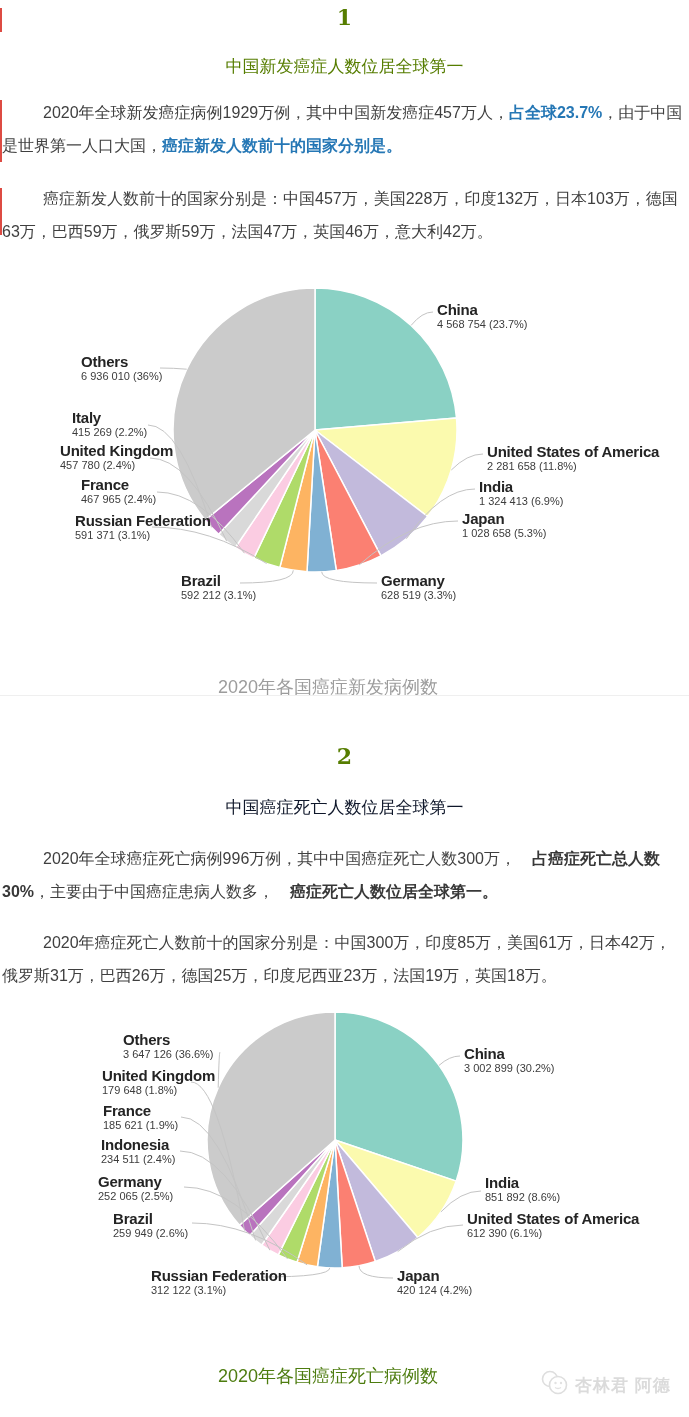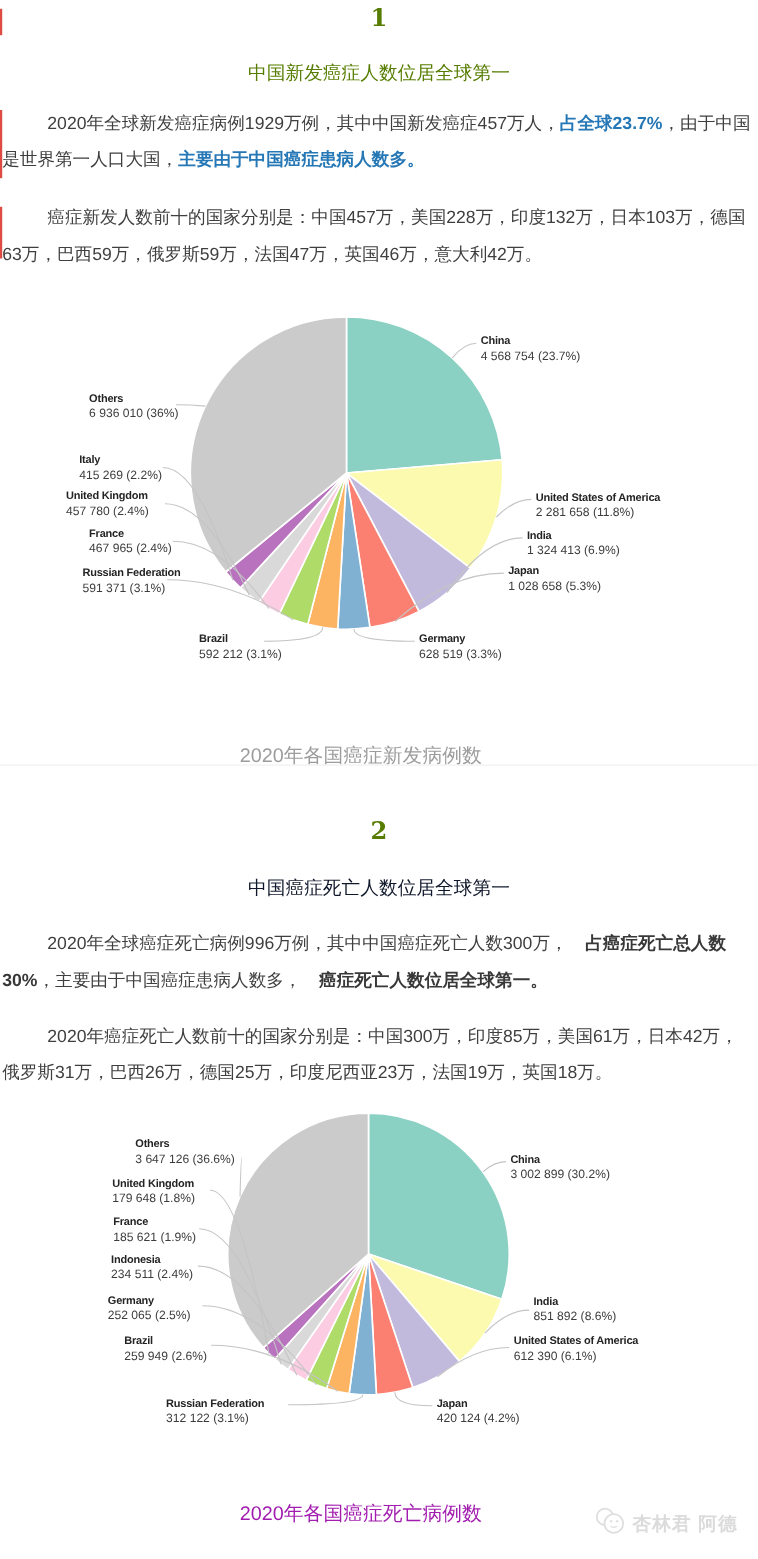--- a/index.html
+++ b/index.html
@@ -24,21 +24,21 @@
   #p4{top:926px}
   .blue{font-weight:bold;}
   .bold{font-weight:bold;color:#383838;}
 
   .figure{position:absolute;left:0;width:689px;}
   #fig1{top:280px;height:335px;}
   #fig2{top:1005px;height:300px;}
   .figure svg{position:absolute;left:0;top:0;}
 
   .pielabel{position:absolute;font-size:11px;line-height:12.5px;color:#3C3C3C;white-space:nowrap;}
-  .pielabel b{font-size:10px;color:#242424;letter-spacing:-0.2px;}
+  .pielabel b{font-size:15px;color:#242424;letter-spacing:-0.2px;}
 
   .caption{position:absolute;left:0;width:656px;text-align:center;
            font-size:18px;color:#9C9C9C;}
   #cap1{top:675px}
   #cap2{top:1364px}
 
   .divider{position:absolute;left:0;top:695px;width:689px;height:0;border-top:1px solid #EFEFEF;}
 
   .watermark{position:absolute;top:1370px;left:540px;display:flex;align-items:center;gap:5px;
              color:#DBDBDB;font-weight:bold;font-size:17px;letter-spacing:1px;}
@@ -53,21 +53,21 @@
 
 <div id="page">
 
   <div class="redmark" id="rm1"></div>
   <div class="redmark" id="rm2"></div>
   <div class="redmark" id="rm3"></div>
 
   <div class="secnum accent" id="num1" style="color: rgb(86, 125, 0);">1</div>
   <h2 class="h accent" id="h1" style="color: rgb(86, 125, 0);">中国新发癌症人数位居全球第一</h2>
 
-  <p class="body" id="p1"><span>2020年全球新发癌症病例1929万例，其中中国新发癌症457万人，</span><span class="blue" style="color: rgb(37, 119, 181);">占全球23.7%</span><span>，由于中国是世界第一人口大国，</span><span class="blue" style="color: rgb(37, 119, 181);">主要由于中国癌症患病人数多。</span></p>
+  <p class="body" id="p1"><span>2020年全球新发癌症病例1929万例，其中中国新发癌症457万人，</span><span class="blue" style="color: rgb(37, 119, 181);">占全球23.7%</span><span>，由于中国是世界第一人口大国，</span><span class="blue" style="color: rgb(37, 119, 181);">癌症新发人数前十的国家分别是。</span></p>
   <p class="body" id="p2"><span>癌症新发人数前十的国家分别是：中国457万，美国228万，印度132万，日本103万，德国63万，巴西59万，俄罗斯59万，法国47万，英国46万，意大利42万。</span></p>
 
   <div class="figure" id="fig1">
       <svg width="689" height="335">
         <path d="M 315 150 L 315.0 8.0 A 142 142 0 0 1 456.5 138.0 Z" fill="#8AD1C4" stroke="#FFFFFF" stroke-width="1.5" stroke-linejoin="round"></path>
         <path d="M 315 150 L 456.5 138.0 A 142 142 0 0 1 427.6 236.5 Z" fill="#FBFAAE" stroke="#FFFFFF" stroke-width="1.5" stroke-linejoin="round"></path>
         <path d="M 315 150 L 427.6 236.5 A 142 142 0 0 1 380.9 275.8 Z" fill="#C2BADC" stroke="#FFFFFF" stroke-width="1.5" stroke-linejoin="round"></path>
         <path d="M 315 150 L 380.9 275.8 A 142 142 0 0 1 336.3 290.4 Z" fill="#FB8072" stroke="#FFFFFF" stroke-width="1.5" stroke-linejoin="round"></path>
         <path d="M 315 150 L 336.3 290.4 A 142 142 0 0 1 307.0 291.8 Z" fill="#80B1D3" stroke="#FFFFFF" stroke-width="1.5" stroke-linejoin="round"></path>
         <path d="M 315 150 L 307.0 291.8 A 142 142 0 0 1 279.8 287.6 Z" fill="#FDB462" stroke="#FFFFFF" stroke-width="1.5" stroke-linejoin="round"></path>
@@ -141,21 +141,21 @@
       <div class="pielabel" style="left: 397px; top: 265px;"><b>Japan</b><div>420 124 (4.2%)</div></div>
       <div class="pielabel" style="left: 151px; top: 265px;"><b>Russian Federation</b><div>312 122 (3.1%)</div></div>
       <div class="pielabel" style="left: 113px; top: 208px;"><b>Brazil</b><div>259 949 (2.6%)</div></div>
       <div class="pielabel" style="left: 98px; top: 171px;"><b>Germany</b><div>252 065 (2.5%)</div></div>
       <div class="pielabel" style="left: 101px; top: 134px;"><b>Indonesia</b><div>234 511 (2.4%)</div></div>
       <div class="pielabel" style="left: 103px; top: 100px;"><b>France</b><div>185 621 (1.9%)</div></div>
       <div class="pielabel" style="left: 102px; top: 65px;"><b>United Kingdom</b><div>179 648 (1.8%)</div></div>
       <div class="pielabel" style="left: 123px; top: 29px;"><b>Others</b><div>3 647 126 (36.6%)</div></div>
     </div>
 
-  <div class="caption" id="cap2" style="color: #a21caf;">2020年各国癌症死亡病例数</div>
+  <div class="caption" id="cap2" style="color: #4d7c0f;">2020年各国癌症死亡病例数</div>
 
   <div class="watermark">
     <span>
       <svg width="30" height="26" viewBox="0 0 30 26" fill="none">
         <circle cx="10" cy="9" r="7.5" stroke="#DEDEDE" stroke-width="1.6"></circle>
         <circle cx="18" cy="15" r="8.5" fill="#FFFFFF" stroke="#DEDEDE" stroke-width="1.6"></circle>
         <circle cx="15.5" cy="13" r="1.2" fill="#E2E2E2"></circle>
         <circle cx="21" cy="13" r="1.2" fill="#E2E2E2"></circle>
         <path d="M15 17.5 Q18 19.5 21 17.5" stroke="#E2E2E2" stroke-width="1.3" fill="none"></path>
       </svg>

